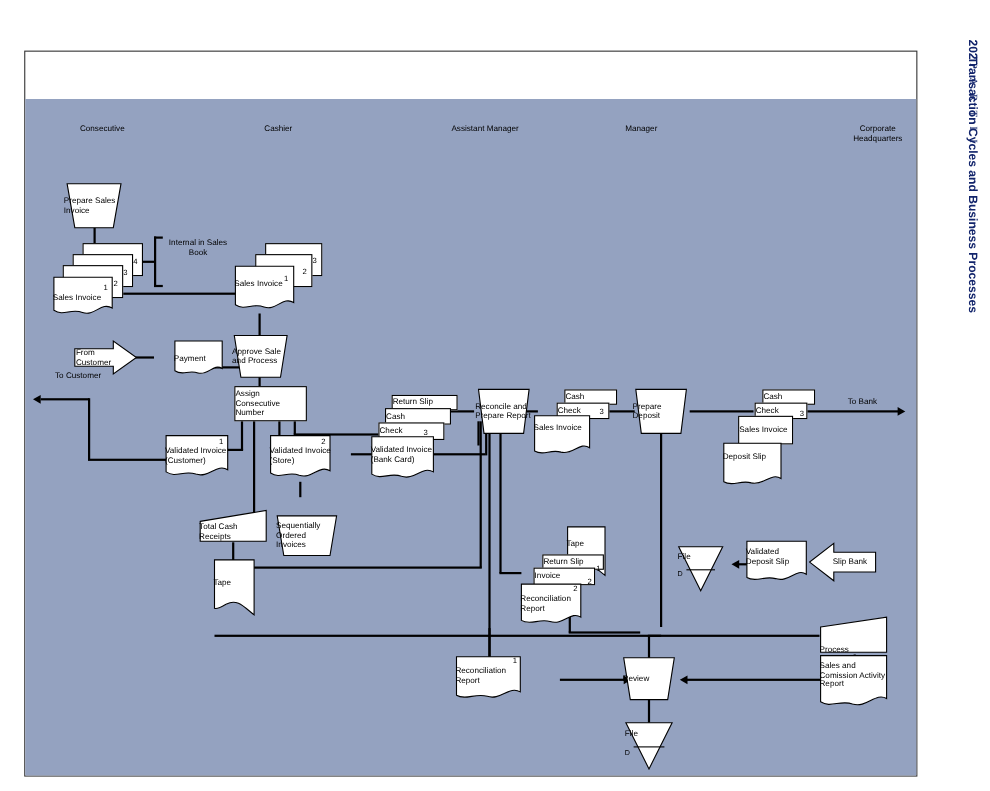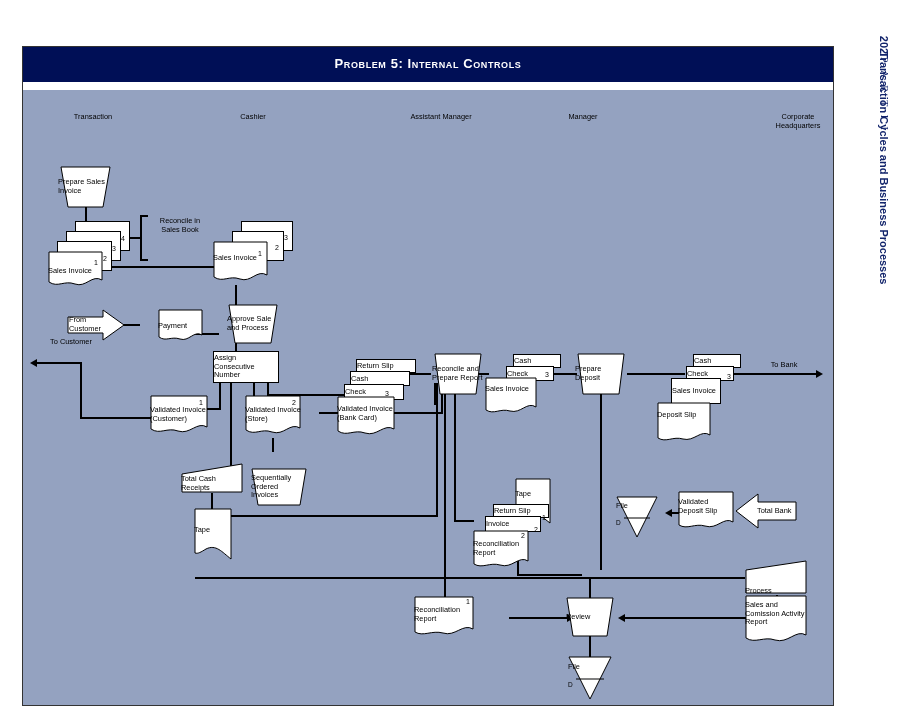--- a/index.html
+++ b/index.html
@@ -56,27 +56,24 @@
 <div id="page">
 
   <div class="margin-col">
     <div class="page-num">202</div>
     <div class="part-label">P A R T  I I</div>
     <div class="run-head">Transaction Cycles and Business Processes</div>
   </div>
 
   <div id="frame">
 
-    <div id="titlebar">
-      <div class="t">Problem 5: Internal Controls</div>
-    </div>
 
     <div id="canvas">
 
-      <div class="colhdr" style="left:70px;top:22px;width:80px;">Transaction</div>
+      <div class="colhdr" style="left:70px;top:22px;width:80px;">Consecutive</div>
       <div class="colhdr" style="left:230px;top:22px;width:80px;">Cashier</div>
       <div class="colhdr" style="left:418px;top:22px;width:100px;">Assistant Manager</div>
       <div class="colhdr" style="left:560px;top:22px;width:80px;">Manager</div>
       <div class="colhdr" style="left:775px;top:22px;width:72px;">Corporate Headquarters</div>
 
       <div class="ln lnv" style="left:62px;top:117px;height:15px;"></div>
 
       <div class="ln lnv" style="left:117px;top:125px;height:45px;"></div>
       <div class="ln lnh" style="left:117px;top:125px;width:8px;"></div>
       <div class="ln lnh" style="left:117px;top:169px;width:8px;"></div>
@@ -177,21 +174,21 @@
         <div class="corner-num" style="right:4px;top:13px;">2</div>
       </div>
       <div class="node doc" style="left:25px;top:161px;width:55px;height:38px;">
         <svg width="55" height="38" viewBox="0 0 55 38">
             <path d="M1,1 H54 V29 C44,23 38,37 27,33 C16,29 10,37 1,31 Z" fill="#ffffff" stroke="#000000" stroke-width="1"></path>
           </svg>
         <div class="lbl" style="top:16px;transform:none;">Sales Invoice</div>
         <div class="corner-num" style="right:5px;top:8px;">1</div>
       </div>
 
-      <div class="bracket-label" style="left:128px;top:126px;width:58px;">Reconcile in Sales Book</div>
+      <div class="bracket-label" style="left:128px;top:126px;width:58px;">Internal in Sales Book</div>
 
       <div class="node arw" style="left:44px;top:219px;width:58px;height:32px;">
         <svg width="58" height="32" viewBox="0 0 58 32">
             <polygon points="1,8 36,8 36,1 57,16 36,31 36,24 1,24" fill="#ffffff" stroke="#000000" stroke-width="1"></polygon>
           </svg>
         <div class="lbl" style="left:2px;right:22px;">From Customer</div>
       </div>
 
       <div class="node doc" style="left:135px;top:219px;width:45px;height:34px;">
         <svg width="45" height="34" viewBox="0 0 45 34">
@@ -207,21 +204,21 @@
         <div class="corner-num" style="right:4px;top:12px;">2</div>
       </div>
       <div class="node doc" style="left:190px;top:151px;width:55px;height:45px;">
         <svg width="55" height="45" viewBox="0 0 55 45">
             <path d="M1,1 H54 V34 C44,28 38,42 27,38 C16,34 10,42 1,36 Z" fill="#ffffff" stroke="#000000" stroke-width="1"></path>
           </svg>
         <div class="lbl" style="top:13px;transform:none;">Sales Invoice</div>
         <div class="corner-num" style="right:6px;top:9px;">1</div>
       </div>
 
-      <div class="node trap" style="left:204px;top:214px;width:52px;height:40px;">
+      <div class="node trap" style="left:188px;top:214px;width:52px;height:40px;">
         <svg width="52" height="40" viewBox="0 0 52 40">
             <polygon points="2,1 50,1 44,39 8,39" fill="#ffffff" stroke="#000000" stroke-width="1"></polygon>
           </svg>
         <div class="lbl">Approve Sale and Process</div>
       </div>
 
       <div class="node box" style="left:190px;top:261px;width:66px;height:32px;">
         <div class="lbl">Assign Consecutive Number</div>
       </div>
 
@@ -364,21 +361,21 @@
         <svg width="56" height="42" viewBox="0 0 56 42">
             <path d="M1,1 H55 V31 C46,25 39,39 27,35 C17,32 9,39 1,34 Z" fill="#ffffff" stroke="#000000" stroke-width="1"></path>
           </svg>
         <div class="lbl" style="top:7px;transform:none;">Validated Deposit Slip</div>
       </div>
 
       <div class="node arw" style="left:712px;top:403px;width:62px;height:36px;">
         <svg width="62" height="36" viewBox="0 0 62 36">
             <polygon points="61,9 23,9 23,1 1,18 23,35 23,27 61,27" fill="#ffffff" stroke="#000000" stroke-width="1"></polygon>
           </svg>
-        <div class="lbl" style="left:22px;right:2px;">Total Bank</div>
+        <div class="lbl" style="left:22px;right:2px;">Slip Bank</div>
       </div>
 
       <div class="node manual" style="left:722px;top:470px;width:62px;height:34px;">
         <svg width="62" height="34" viewBox="0 0 62 34">
             <polygon points="1,10 61,1 61,33 1,33" fill="#ffffff" stroke="#000000" stroke-width="1"></polygon>
           </svg>
         <div class="lbl" style="top:27px;transform:none;">Process</div>
       </div>
 
       <div class="node doc" style="left:722px;top:505px;width:62px;height:52px;">

